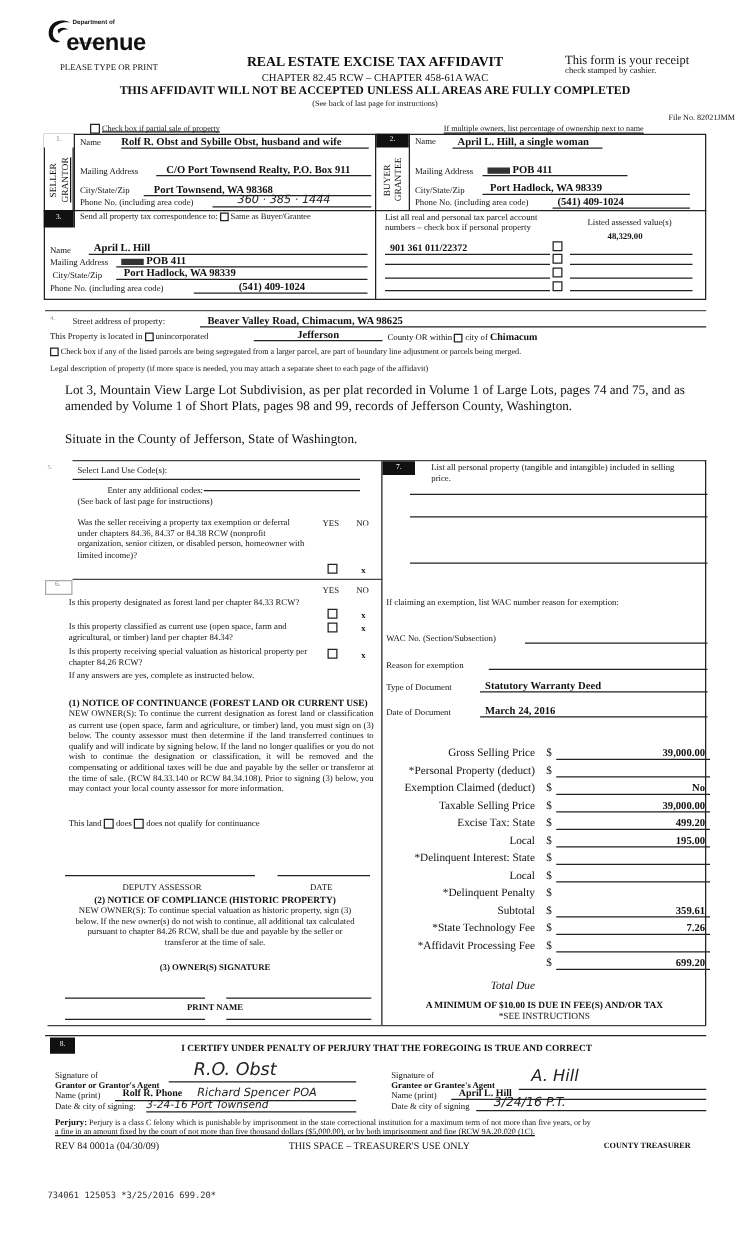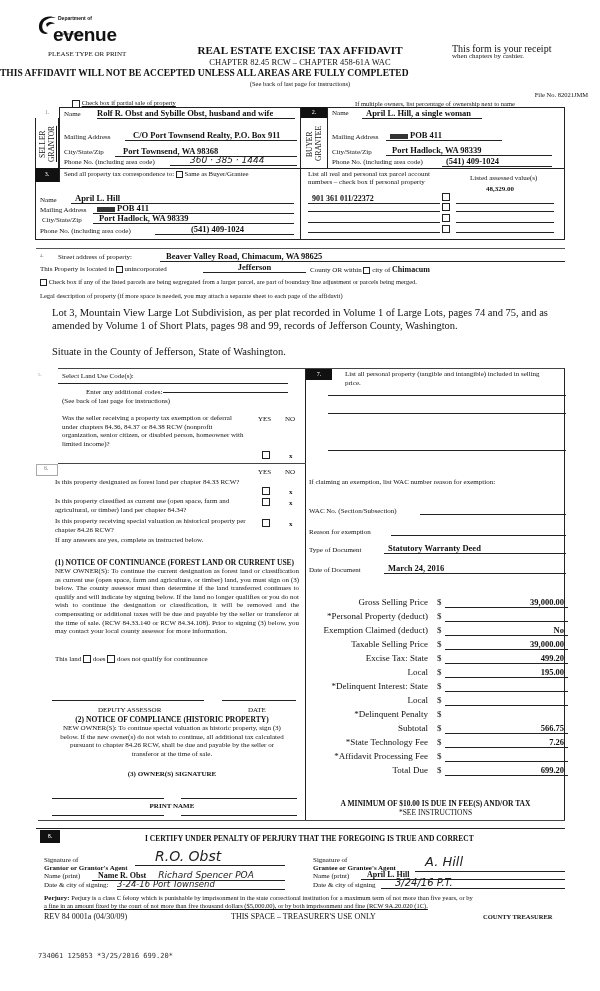--- a/index.html
+++ b/index.html
@@ -29,22 +29,22 @@
   </svg>
   <div class="abs" style="left:22px;top:1px;font-family:'Liberation Sans',sans-serif;font-size:5px;font-weight:bold;white-space:nowrap;">Department of</div>
   <div class="abs" style="left:17px;top:14px;font-family:Liberation Sans, sans-serif;font-size:19px;font-weight:bold;letter-spacing:-0.3px;line-height:13px;">evenue</div>
   <div class="abs" style="left:24px;top:18px;font-family:'Liberation Sans',sans-serif;font-size:3px;white-space:nowrap;">Washington State</div>
 </div>
 
 <div class="abs" style="left:48px;top:50px;font-size:7px;">PLEASE TYPE OR PRINT</div>
 <div class="abs b" style="left:0;width:600px;top:44px;text-align:center;font-size:11px;">REAL ESTATE EXCISE TAX AFFIDAVIT</div>
 <div class="abs" style="left:0;width:600px;top:57px;text-align:center;font-size:8.5px;">CHAPTER 82.45 RCW – CHAPTER 458-61A WAC</div>
 <div class="abs" style="left:452px;top:43px;font-size:10px;">This form is your receipt</div>
-<div class="abs" style="left:452px;top:52px;font-size:7px;">when chapters by cashier.</div>
-<div class="abs b" style="left:0;width:600px;top:68px;font-size:9.5px;">THIS AFFIDAVIT WILL NOT BE ACCEPTED UNLESS ALL AREAS ARE FULLY COMPLETED</div>
+<div class="abs" style="left:452px;top:52px;font-size:7px;">check stamped by cashier.</div>
+<div class="abs b" style="left:0;width:600px;top:68px;text-align:center;font-size:9.5px;">THIS AFFIDAVIT WILL NOT BE ACCEPTED UNLESS ALL AREAS ARE FULLY COMPLETED</div>
 <div class="abs" style="left:0;width:600px;top:80px;text-align:center;font-size:6.5px;">(See back of last page for instructions)</div>
 <div class="abs" style="right:12px;top:91px;font-size:6.5px;">File No. 82021JMM</div>
 
 <div class="abs" style="left:72px;top:99px;font-size:6.5px;white-space:nowrap;">
   <span class="cb"></span>
   <span style="text-decoration:underline;">Check box if partial sale of property</span>
 </div>
 <div class="abs" style="left:355px;top:100px;font-size:6.5px;text-decoration:underline;">If multiple owners, list percentage of ownership next to name</div>
 
 <div class="abs" style="left:35px;top:107px;width:530px;height:133px;border:1px solid #222;"></div>
@@ -259,46 +259,46 @@
     <div class="calc-label" style="right: 172px; top: 681px;">*Delinquent Interest:  State</div>
     <div class="calc-dollar" style="left: 437px; top: 681px;">$</div>
     <div class="calc-line" style="left: 445px; width: 123px; top: 681px; padding-right: 4px;"></div>
     <div class="calc-label" style="right: 172px; top: 695px;">Local</div>
     <div class="calc-dollar" style="left: 437px; top: 695px;">$</div>
     <div class="calc-line" style="left: 445px; width: 123px; top: 695px; padding-right: 4px;"></div>
     <div class="calc-label" style="right: 172px; top: 709px;">*Delinquent Penalty</div>
     <div class="calc-dollar" style="left: 437px; top: 709px;">$</div>
     <div class="calc-label" style="right: 172px; top: 723px;">Subtotal</div>
     <div class="calc-dollar" style="left: 437px; top: 723px;">$</div>
-    <div class="calc-line" style="left: 445px; width: 123px; top: 723px; padding-right: 4px;">566.75</div>
+    <div class="calc-line" style="left: 445px; width: 123px; top: 723px; padding-right: 4px;">359.61</div>
     <div class="calc-label" style="right: 172px; top: 737px;">*State Technology Fee</div>
     <div class="calc-dollar" style="left: 437px; top: 737px;">$</div>
     <div class="calc-line" style="left: 445px; width: 123px; top: 737px; padding-right: 4px;">7.26</div>
     <div class="calc-label" style="right: 172px; top: 751px;">*Affidavit Processing Fee</div>
     <div class="calc-dollar" style="left: 437px; top: 751px;">$</div>
     <div class="calc-line" style="left: 445px; width: 123px; top: 751px; padding-right: 4px;"></div>
-    <div class="calc-label" style="right: 172px; top: 765px;">Total Due</div>
+    <div class="calc-label" style="right: 172px; top: 783px; font-style: italic;">Total Due</div>
     <div class="calc-dollar" style="left: 437px; top: 765px;">$</div>
     <div class="calc-line" style="left: 445px; width: 123px; top: 765px; padding-right: 4px;">699.20</div>
   </div>
 
 <div class="field b" style="left:306px;width:259px;top:799px;text-align:center;font-size:7.5px;">A MINIMUM OF $10.00 IS DUE IN FEE(S) AND/OR TAX</div>
 <div class="field" style="left:306px;width:259px;top:808px;text-align:center;font-size:7.5px;">*SEE INSTRUCTIONS</div>
 
 <div class="abs" style="left:38px;top:820px;width:527px;height:1px;background:#444;"></div>
 <div class="abs" style="left:36px;top:828px;width:529px;height:93px;border-top:1px solid #222;"></div>
 <div class="num" style="left:40px;top:830px;width:20px;height:13px;line-height:12px;">8.</div>
 <div class="field b" style="left:145px;top:834px;font-size:7.5px;">I CERTIFY UNDER PENALTY OF PERJURY THAT THE FOREGOING IS TRUE AND CORRECT</div>
 
 <div class="field" style="left:44px;top:856px;">Signature of</div>
 <div class="field b" style="left:44px;top:864px;">Grantor or Grantor's Agent</div>
 <div class="field hand ul" style="left:135px;top:847px;width:150px;font-size:14px;padding-left:20px;line-height:18px;">R.O. Obst</div>
 <div class="field" style="left:44px;top:872px;">Name (print)</div>
 <div class="field b ul" style="left:92px;top:870px;width:193px;font-size:8px;padding-left:6px;">
-  <span>Name R. Obst</span>
+  <span>Rolf R. Phone</span>
   <span class="hand" style="font-weight:normal;font-size:9px;margin-left:10px;">Richard Spencer POA</span>
 </div>
 <div class="field" style="left:44px;top:881px;">Date &amp; city of signing:</div>
 <div class="field hand ul" style="left:117px;top:879px;width:168px;font-size:8.5px;">3-24-16  Port Townsend</div>
 
 <div class="field" style="left:313px;top:856px;">Signature of</div>
 <div class="field b" style="left:313px;top:864px;">Grantee or Grantee's Agent</div>
 <div class="field hand ul" style="left:415px;top:853px;width:150px;font-size:13px;padding-left:10px;line-height:18px;">A. Hill</div>
 <div class="field" style="left:313px;top:872px;">Name (print)</div>
 <div class="field b ul" style="left:361px;top:870px;width:204px;font-size:8px;padding-left:6px;">April L. Hill</div>

